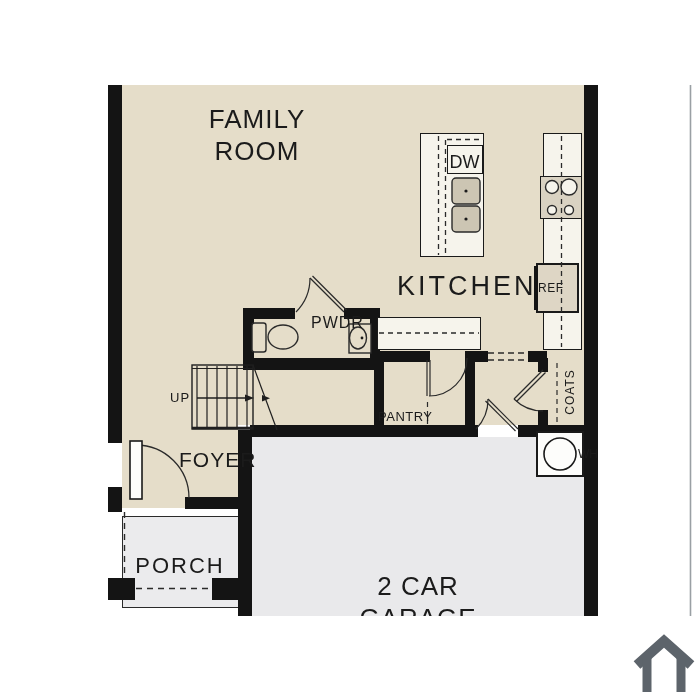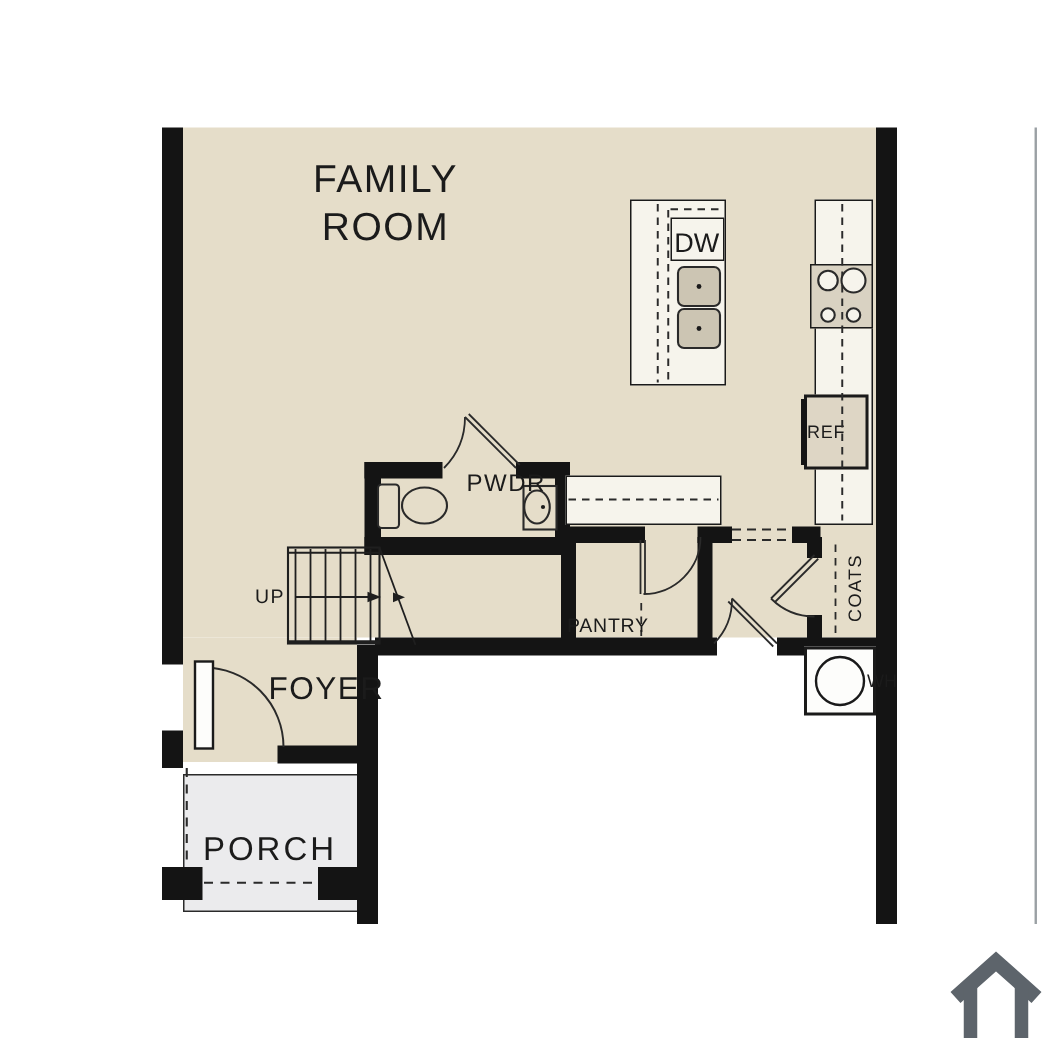--- a/index.html
+++ b/index.html
@@ -12,20 +12,24 @@
   .lbl{position:absolute;white-space:nowrap;color:#1b1b1b;}
   svg.overlay{position:absolute;left:0;top:0;width:700px;height:700px;pointer-events:none;}
 </style>
 </head>
 <body>
 <div id="stage">
 
 <div class="floor" style="left:122px;top:85px;width:462px;height:340px;"></div>
 <div class="floor" style="left:122px;top:425px;width:116px;height:83px;"></div>
 
+<div class="abs" style="left:252px;top:437px;width:332px;height:179px;background:#e9e9eb;overflow:hidden;">
+  <div class="lbl" style="left:0;top:134px;width:332px;text-align:center;font-size:26px;letter-spacing:1px;">2 CAR</div>
+  <div class="lbl" style="left:0;top:166px;width:332px;text-align:center;font-size:26px;letter-spacing:1px;">GARAGE</div>
+</div>
 
 <div class="abs" style="left:122px;top:516px;width:118px;height:92px;background:#ebebed;border:1.5px solid #2a2a2a;box-sizing:border-box;">
   <div class="lbl" style="left:0;top:36px;width:114px;text-align:center;font-size:22px;letter-spacing:2px;">PORCH</div>
 </div>
 
 <div class="wall" style="left:108px;top:85px;width:14px;height:358px;"></div>
 <div class="wall" style="left:108px;top:487px;width:14px;height:25px;"></div>
 <div class="wall" style="left:584px;top:85px;width:14px;height:531px;"></div>
 <div class="wall" style="left:243px;top:308px;width:52px;height:11px;"></div>
 <div class="wall" style="left:344px;top:308px;width:36px;height:11px;"></div>
@@ -159,20 +163,21 @@
 
   <g stroke="#5d646b" fill="none">
     <path d="M 637 665 L 664 641 L 691 665" stroke-width="10" stroke-linejoin="miter"></path>
     <line x1="647" y1="658" x2="647" y2="692" stroke-width="9"></line>
     <line x1="681" y1="658" x2="681" y2="692" stroke-width="9"></line>
   </g>
 </svg>
 
 <div class="lbl" style="left:157px;top:104px;width:200px;text-align:center;font-size:26px;letter-spacing:1px;">FAMILY</div>
 <div class="lbl" style="left:157px;top:136px;width:200px;text-align:center;font-size:26px;letter-spacing:1px;">ROOM</div>
+<div class="lbl" style="left:397px;top:271px;font-size:27px;letter-spacing:3px;">KITCHEN</div>
 <div class="lbl" style="left:294px;top:314px;font-size:16px;letter-spacing:1px;margin-left:17px;">PWDR</div>
 <div class="lbl" style="left:170px;top:390px;font-size:13px;letter-spacing:1px;">UP</div>
 <div class="lbl" style="left:179px;top:448px;font-size:21px;letter-spacing:1px;">FOYER</div>
 <div class="lbl" style="left:378px;top:409px;font-size:13px;letter-spacing:0.5px;">PANTRY</div>
 <div class="lbl" style="left:541px;top:385px;width:58px;text-align:center;font-size:12px;letter-spacing:1px;transform:rotate(-90deg);">COATS</div>
 <div class="lbl" style="left:546px;top:447px;width:28px;text-align:center;font-size:12px;margin-left:28px;">WH</div>
 
 </div>
 
 </body></html>

